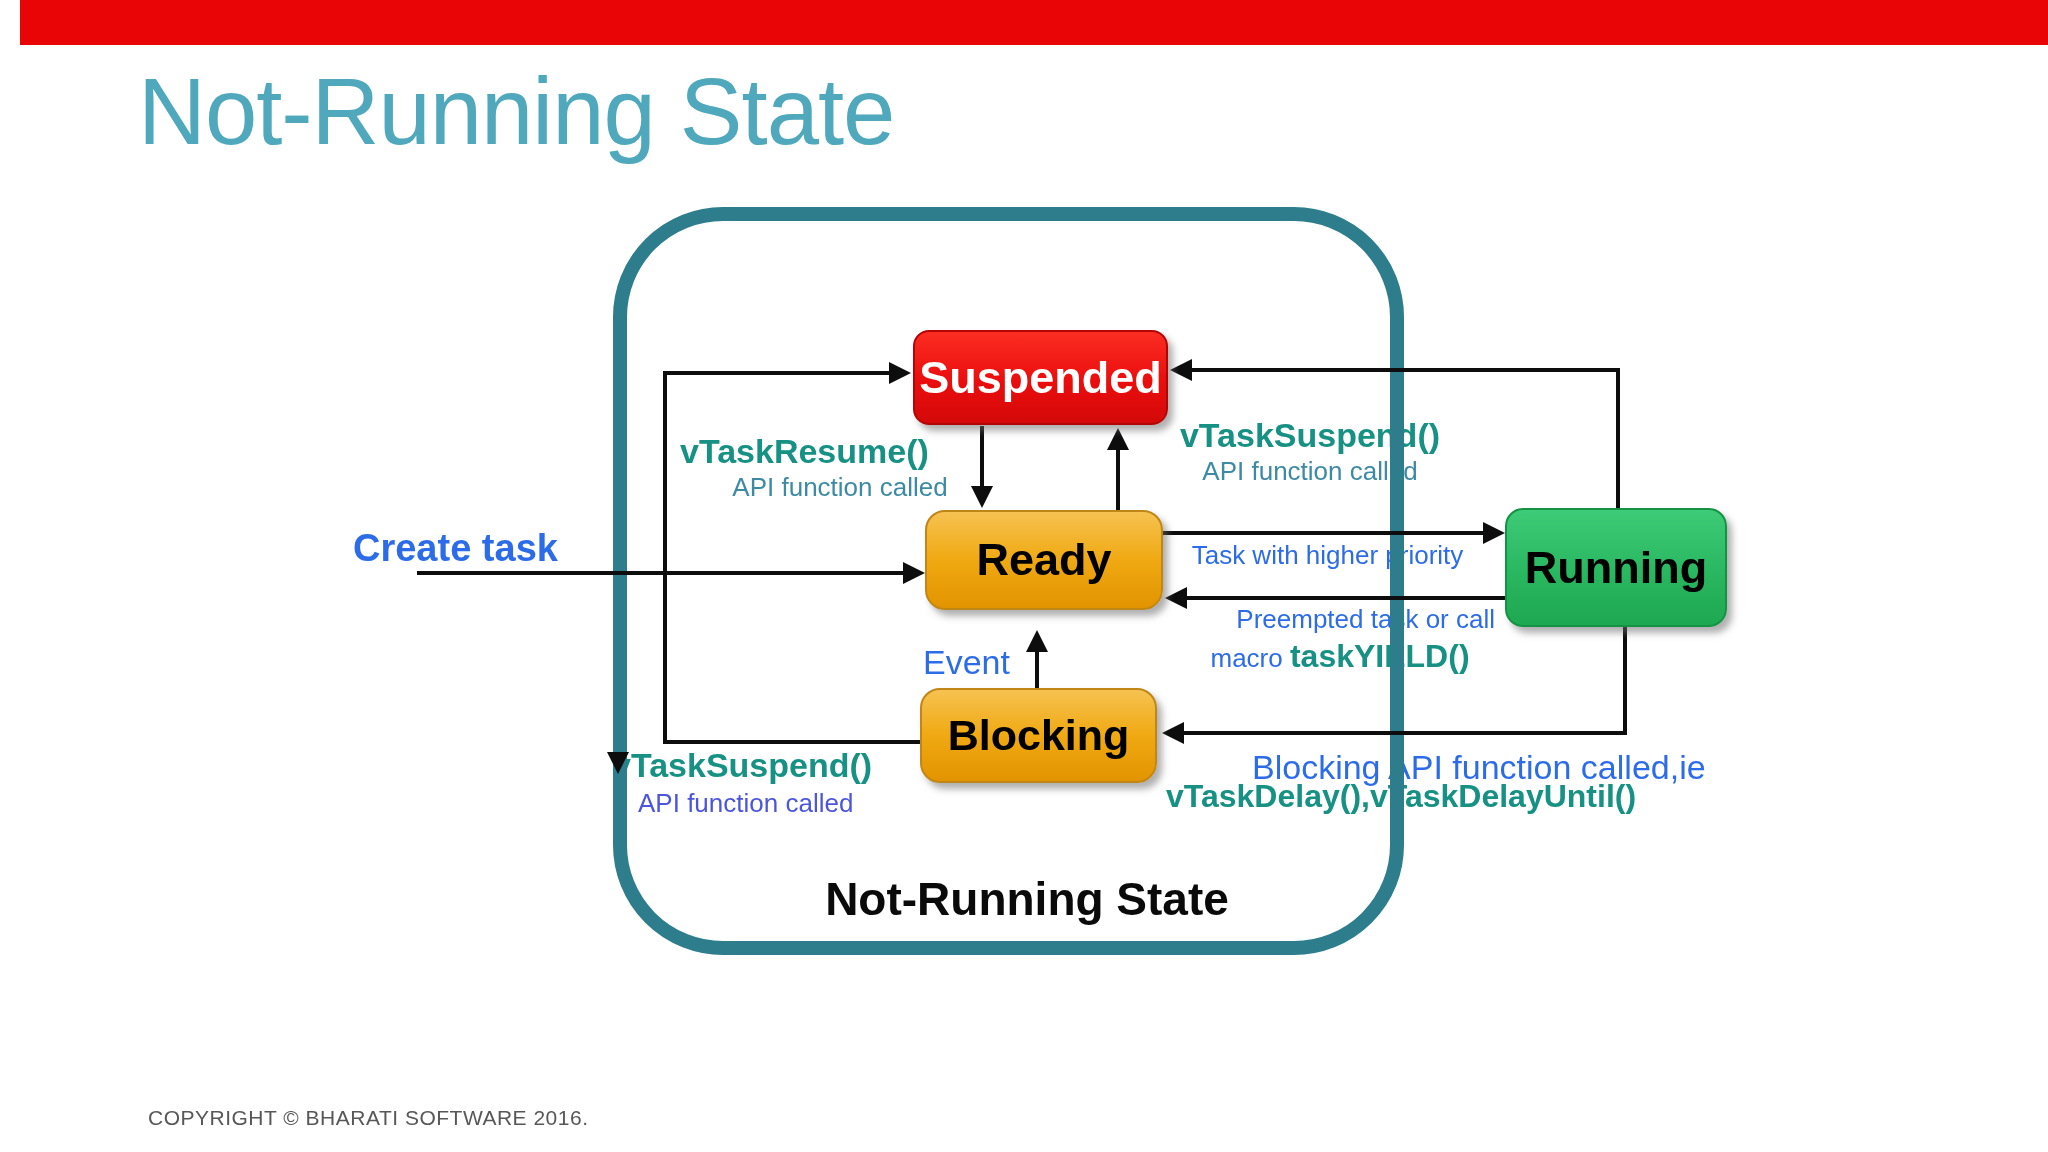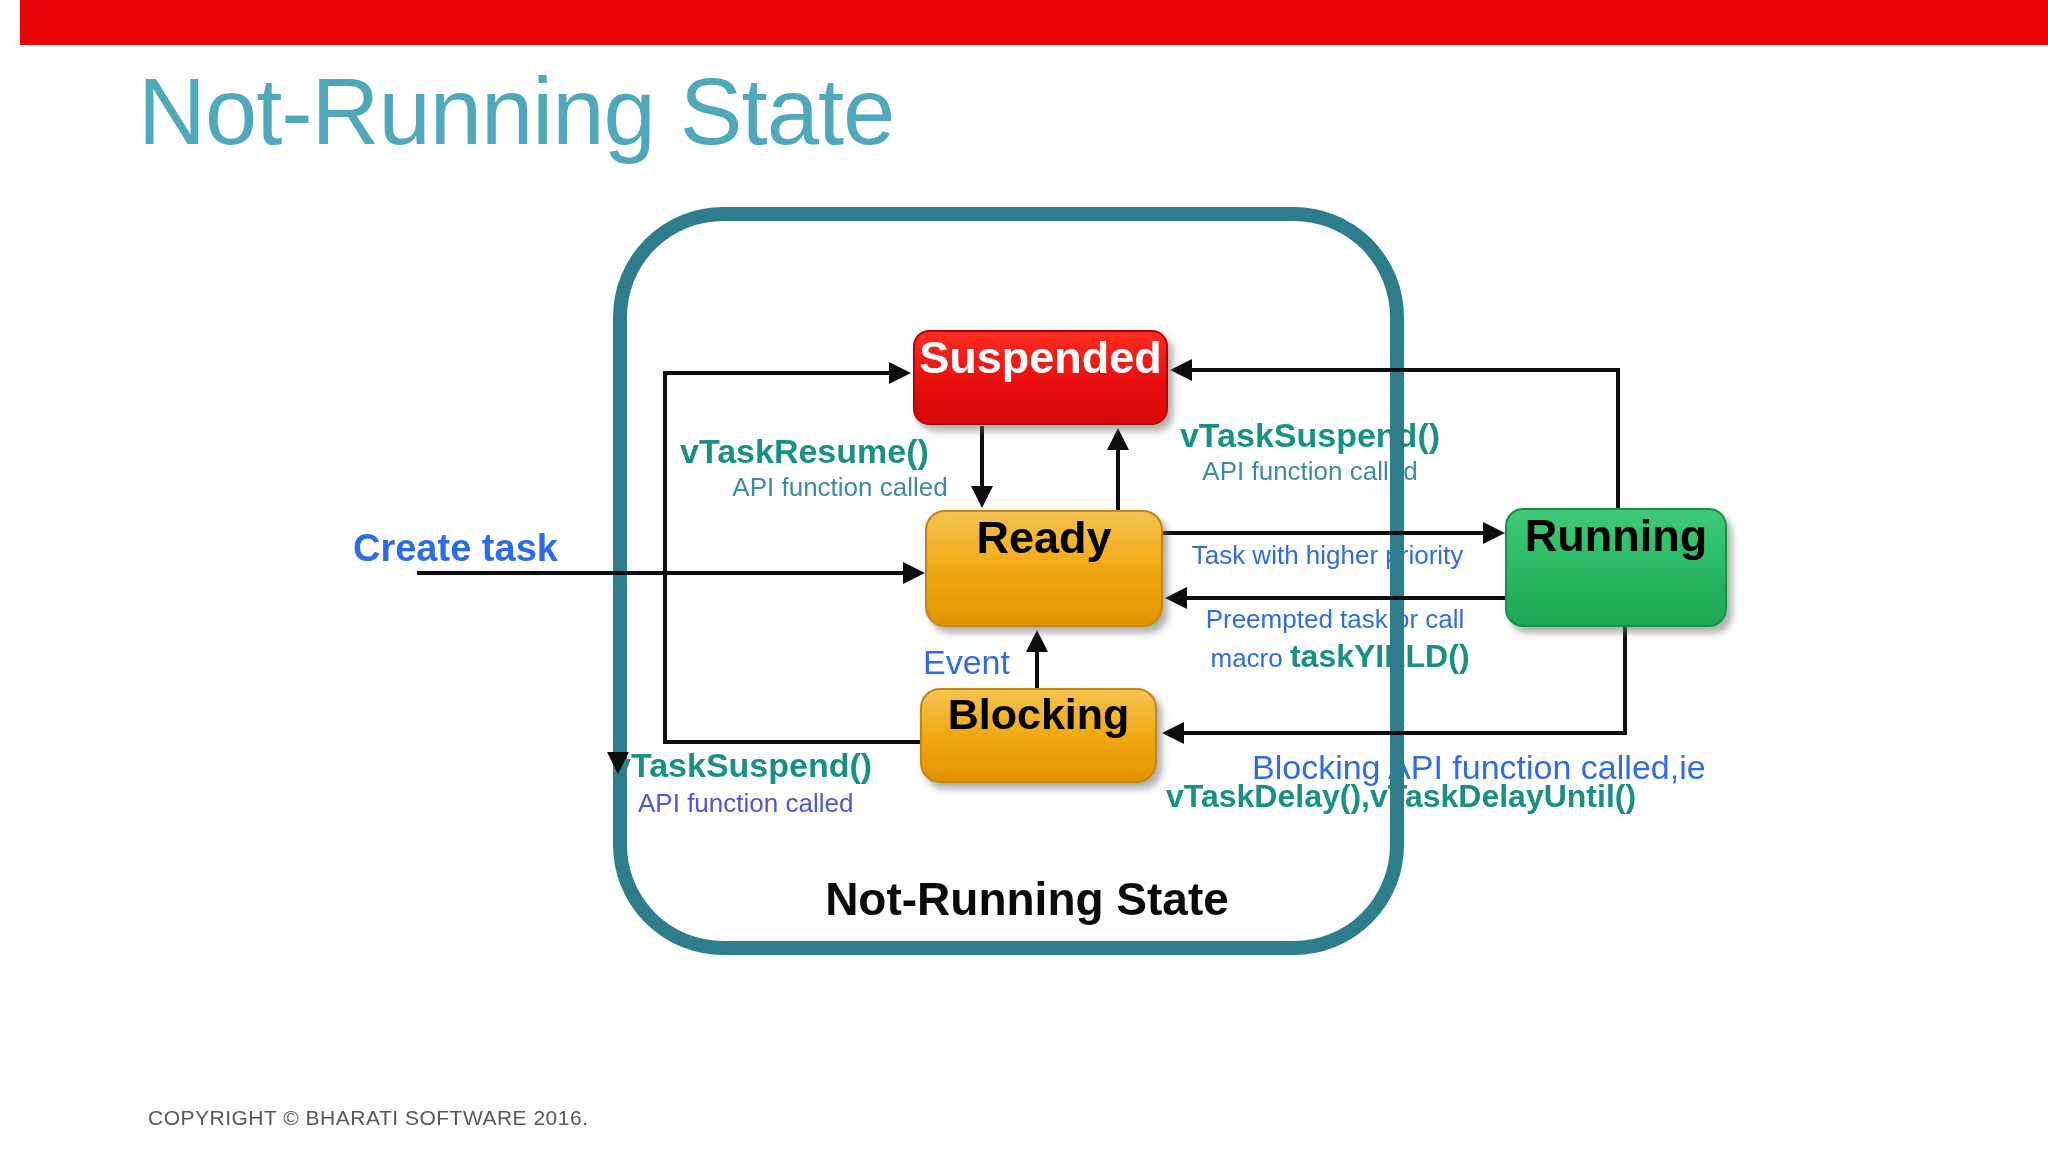--- a/index.html
+++ b/index.html
@@ -20,31 +20,31 @@
     left:593px;top:207px;width:791px;height:748px;
     border:14px solid #2e7d8c;border-radius:110px;box-sizing:border-box;
     background:transparent;z-index:3;
   }
   .container-label{
     left:790px;top:872px;width:434px;text-align:center;
     font-size:46px;font-weight:600;color:#0a0a0a;z-index:4;
   }
   
   .state{
-    display:flex;justify-content:center;
+    display:flex;align-items:center;justify-content:center;
     font-weight:bold;box-sizing:border-box;z-index:7;
     box-shadow:5px 6px 7px rgba(110,110,110,0.55);
   }
   .state-suspended{
     left:893px;top:330px;width:255px;height:95px;border-radius:16px;
     background:linear-gradient(180deg,#fb2d22 0%,#ea0d0d 55%,#d40909 100%);
     color:#ffffff;font-size:45px;border:2px solid #b30505;
   }
   .state-ready{
-    left:905px;top:510px;width:238px;height:117px;border-radius:20px;
+    left:905px;top:510px;width:238px;height:100px;border-radius:20px;
     background:linear-gradient(180deg,#f6c251 0%,#f0a912 50%,#e29400 100%);
     color:#000000;font-size:45px;border:2px solid #c08616;
   }
   .state-blocked{
     left:900px;top:688px;width:237px;height:95px;border-radius:20px;
     background:linear-gradient(180deg,#f6c251 0%,#f0a912 50%,#e29400 100%);
     color:#000000;font-size:43px;border:2px solid #c08616;
   }
   .state-running{
     left:1485px;top:508px;width:222px;height:119px;border-radius:18px;
@@ -83,21 +83,21 @@
   <div class="abs lbl blue" style="left:333px;top:527px;font-size:38px;font-weight:bold;">Create task</div>
 
   <div class="abs lbl fn" style="left:660px;top:432px;width:320px;font-size:34px;">vTaskResume()</div>
   <div class="abs lbl tealblue" style="left:660px;top:472px;width:320px;text-align:center;font-size:26px;">API function called</div>
 
   <div class="abs lbl fn" style="left:1130px;top:416px;width:320px;text-align:center;font-size:34px;">vTaskSuspend()</div>
   <div class="abs lbl tealblue" style="left:1130px;top:456px;width:320px;text-align:center;font-size:26px;">API function called</div>
 
   <div class="abs lbl blue" style="left:1150px;top:540px;width:315px;text-align:center;font-size:26px;">Task with higher priority</div>
 
-  <div class="abs lbl blue" style="left:1155px;top:604px;width:320px;text-align:center;font-size:26px;">Preempted task or call</div>
+  <div class="abs lbl blue" style="left:1155px;top:604px;width:320px;text-align:right;font-size:26px;">Preempted task or call</div>
   <div class="abs lbl" style="left:1155px;top:638px;width:330px;text-align:center;font-size:26px;"><span class="blue">macro </span><span class="fn" style="font-size:32px;text-align:center;">taskYIELD()</span></div>
 
   <div class="abs lbl blue" style="left:903px;top:643px;font-size:34px;">Event</div>
 
   <div class="abs lbl fn" style="left:592px;top:746px;font-size:34px;">vTaskSuspend()</div>
   <div class="abs lbl blueviolet" style="left:618px;top:788px;font-size:26px;">API function called</div>
 
   <div class="abs lbl blue" style="left:1232px;top:748px;font-size:34px;">Blocking API function called,ie</div>
   <div class="abs lbl fn" style="left:1146px;top:778px;font-size:32px;">vTaskDelay(),vTaskDelayUntil()</div>
 

